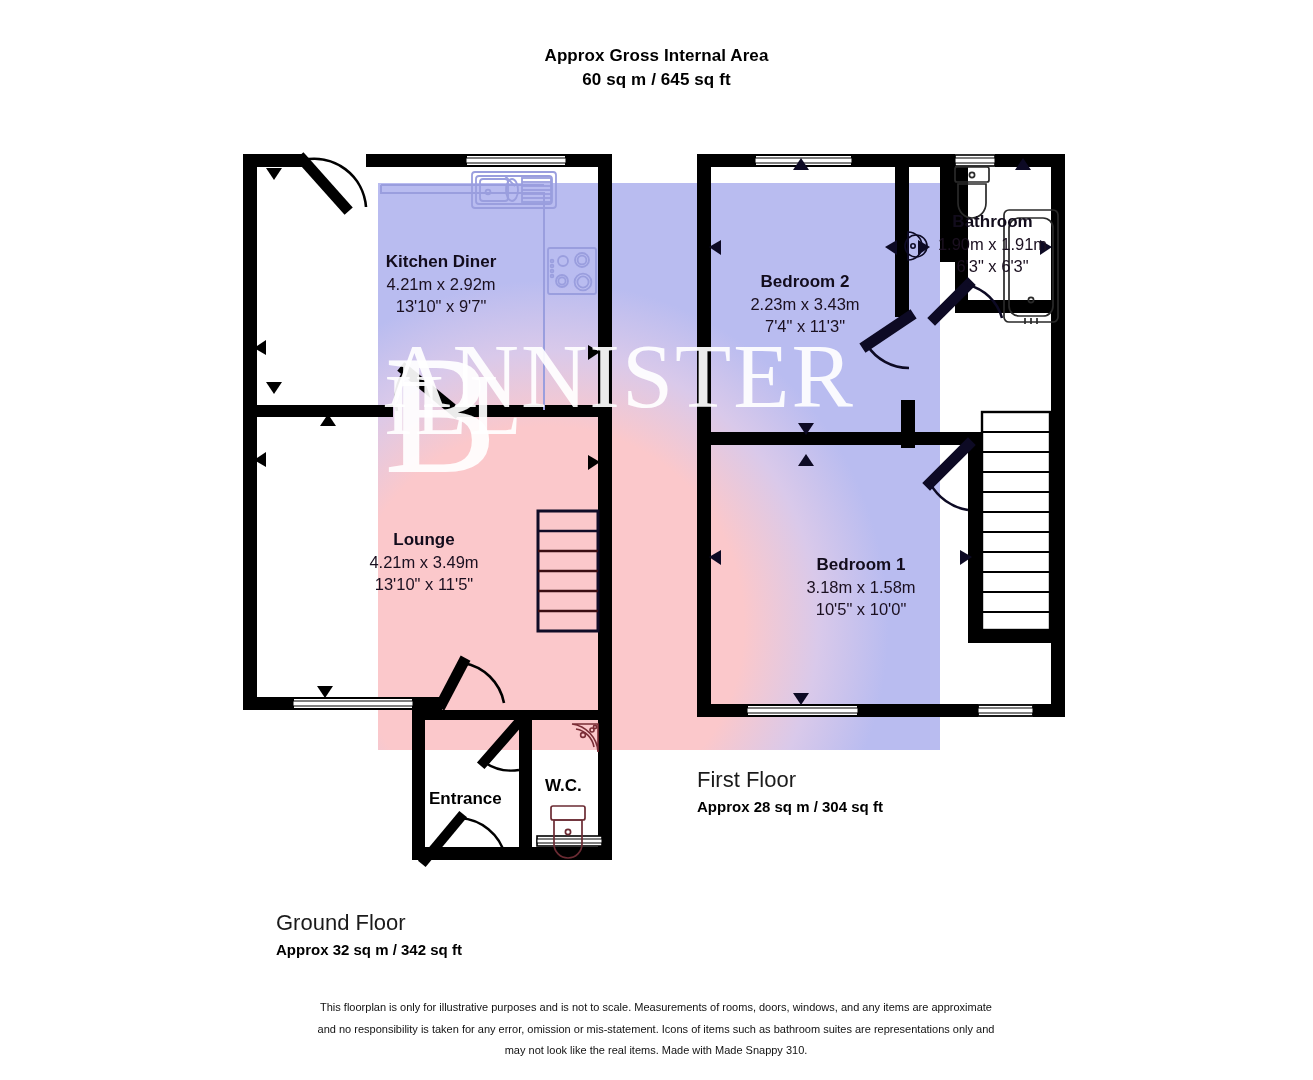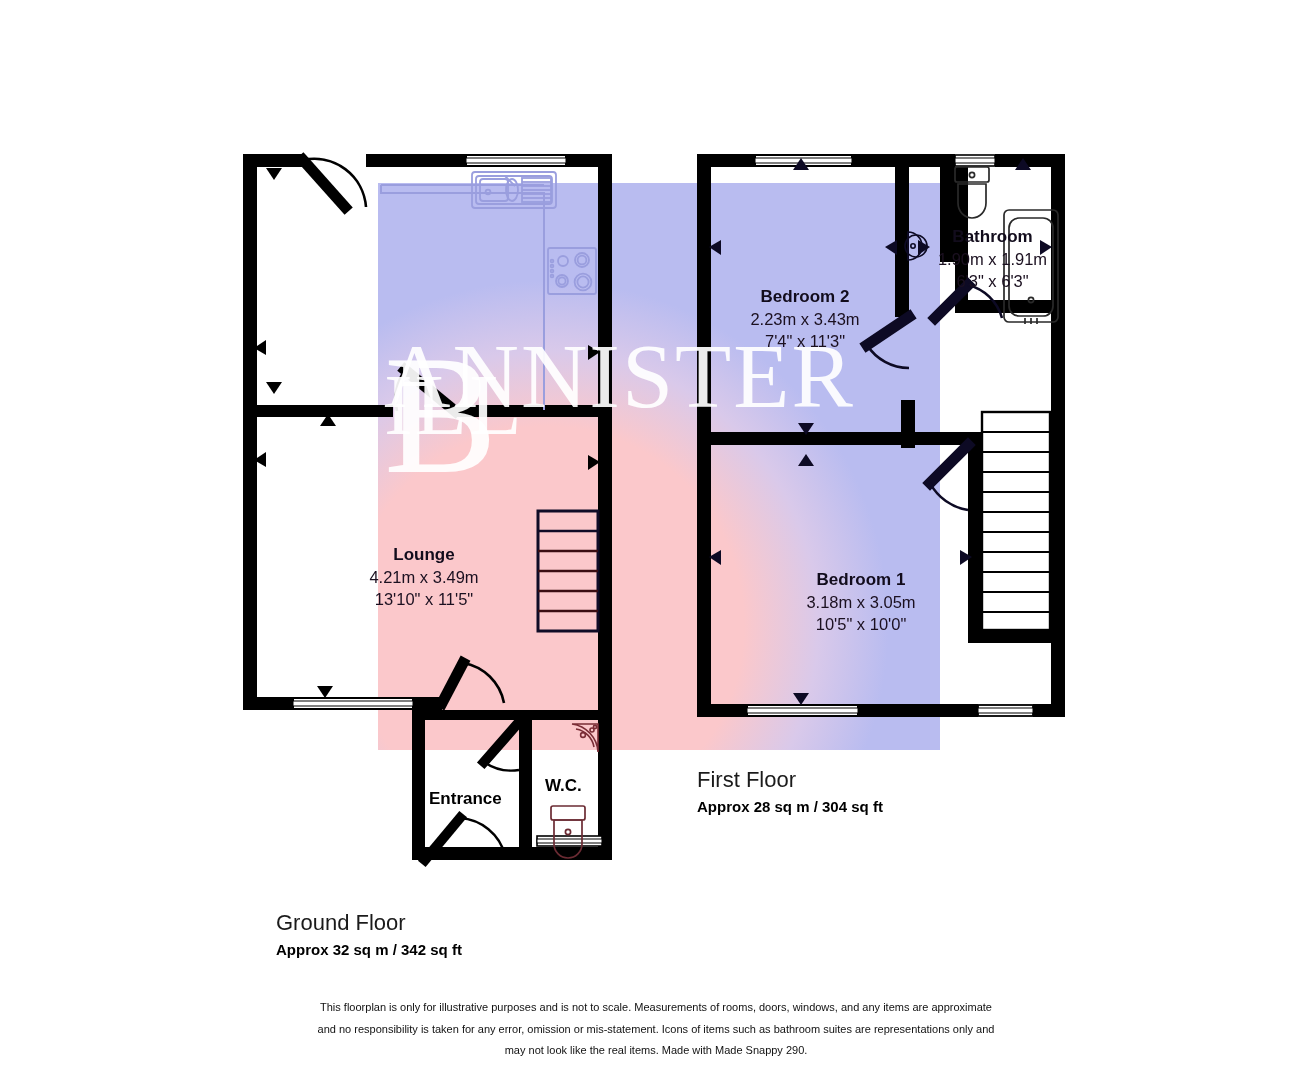--- a/index.html
+++ b/index.html
@@ -44,21 +44,20 @@
     height: 1080px;
   }
 
   
   .room-label {
     position: absolute;
     text-align: center;
     line-height: 22px;
     white-space: nowrap;
     pointer-events: none;
-    margin-top: 15px;
   }
   .room-label .rname {
     display: block;
     font-weight: bold;
     font-size: 17px;
     color: #120c1c;
     line-height: 23px;
   }
   .room-label .rdim {
     display: block;
@@ -144,20 +143,24 @@
     left: 108px;
     top: 82px;
     letter-spacing: 2px;
   }
 </style>
 </head>
 <body>
 
 <div id="stage">
 
+  <div class="header">
+    <div>Approx Gross Internal Area</div>
+    <div>60 sq m / 645 sq ft</div>
+  </div>
 
   <svg class="plan-svg" viewBox="0 0 1313 1080">
     <defs>
 
       <linearGradient id="ovGrad" x1="0.62" y1="0" x2="0.18" y2="1">
         <stop offset="0%" stop-color="#b9bcf0" stop-opacity="1"></stop>
         <stop offset="42%" stop-color="#b9bcf0" stop-opacity="1"></stop>
         <stop offset="57%" stop-color="#ddccea" stop-opacity="1"></stop>
         <stop offset="70%" stop-color="#fbc8cb" stop-opacity="1"></stop>
         <stop offset="100%" stop-color="#fbc8cb" stop-opacity="1"></stop>
@@ -402,36 +405,41 @@
       </g>
     </g>
   </svg>
 
   <div class="watermark">
     <span class="wm-text wm-bigB">B</span>
     <span class="wm-text wm-ill">ILL</span>
     <span class="wm-text wm-annister">ANNISTER</span>
   </div>
 
+  <div class="room-label" style="left:345px; top:250px; width:192px;">
+    <span class="rname">Kitchen Diner</span>
+    <span class="rdim">4.21m x 2.92m</span>
+    <span class="rdim">13'10" x 9'7"</span>
+  </div>
 
   <div class="room-label" style="left:328px; top:528px; width:192px;">
     <span class="rname">Lounge</span>
     <span class="rdim">4.21m x 3.49m</span>
     <span class="rdim">13'10" x 11'5"</span>
   </div>
 
   <div class="room-label" style="left:705px; top:270px; width:200px;">
     <span class="rname">Bedroom 2</span>
     <span class="rdim">2.23m x 3.43m</span>
     <span class="rdim">7'4" x 11'3"</span>
   </div>
 
   <div class="room-label" style="left:761px; top:553px; width:200px;">
     <span class="rname">Bedroom 1</span>
-    <span class="rdim">3.18m x 3.05m</span>
+    <span class="rdim">3.18m x 1.58m</span>
     <span class="rdim">10'5" x 10'0"</span>
   </div>
 
   <div class="room-label" style="left:905px; top:210px; width:175px;">
     <span class="rname">Bathroom</span>
     <span class="rdim">1.90m x 1.91m</span>
     <span class="rdim">6'3" x 6'3"</span>
   </div>
 
   <div class="small-label" style="left:429px; top:789px;">Entrance</div>
@@ -444,16 +452,16 @@
   </div>
 
   <div class="floor-caption" style="left:243px; top:909px;margin-left:33px;">
     <span class="ftitle">Ground Floor</span>
     <span class="farea">Approx 32 sq m / 342 sq ft</span>
   </div>
 
   <div class="disclaimer">
     <div>This floorplan is only for illustrative purposes and is not to scale. Measurements of rooms, doors, windows, and any items are approximate</div>
     <div>and no responsibility is taken for any error, omission or mis-statement. Icons of items such as bathroom suites are representations only and</div>
-    <div>may not look like the real items. Made with Made Snappy 290.</div>
+    <div>may not look like the real items. Made with Made Snappy 310.</div>
   </div>
 
 </div>
 
 </body></html>

